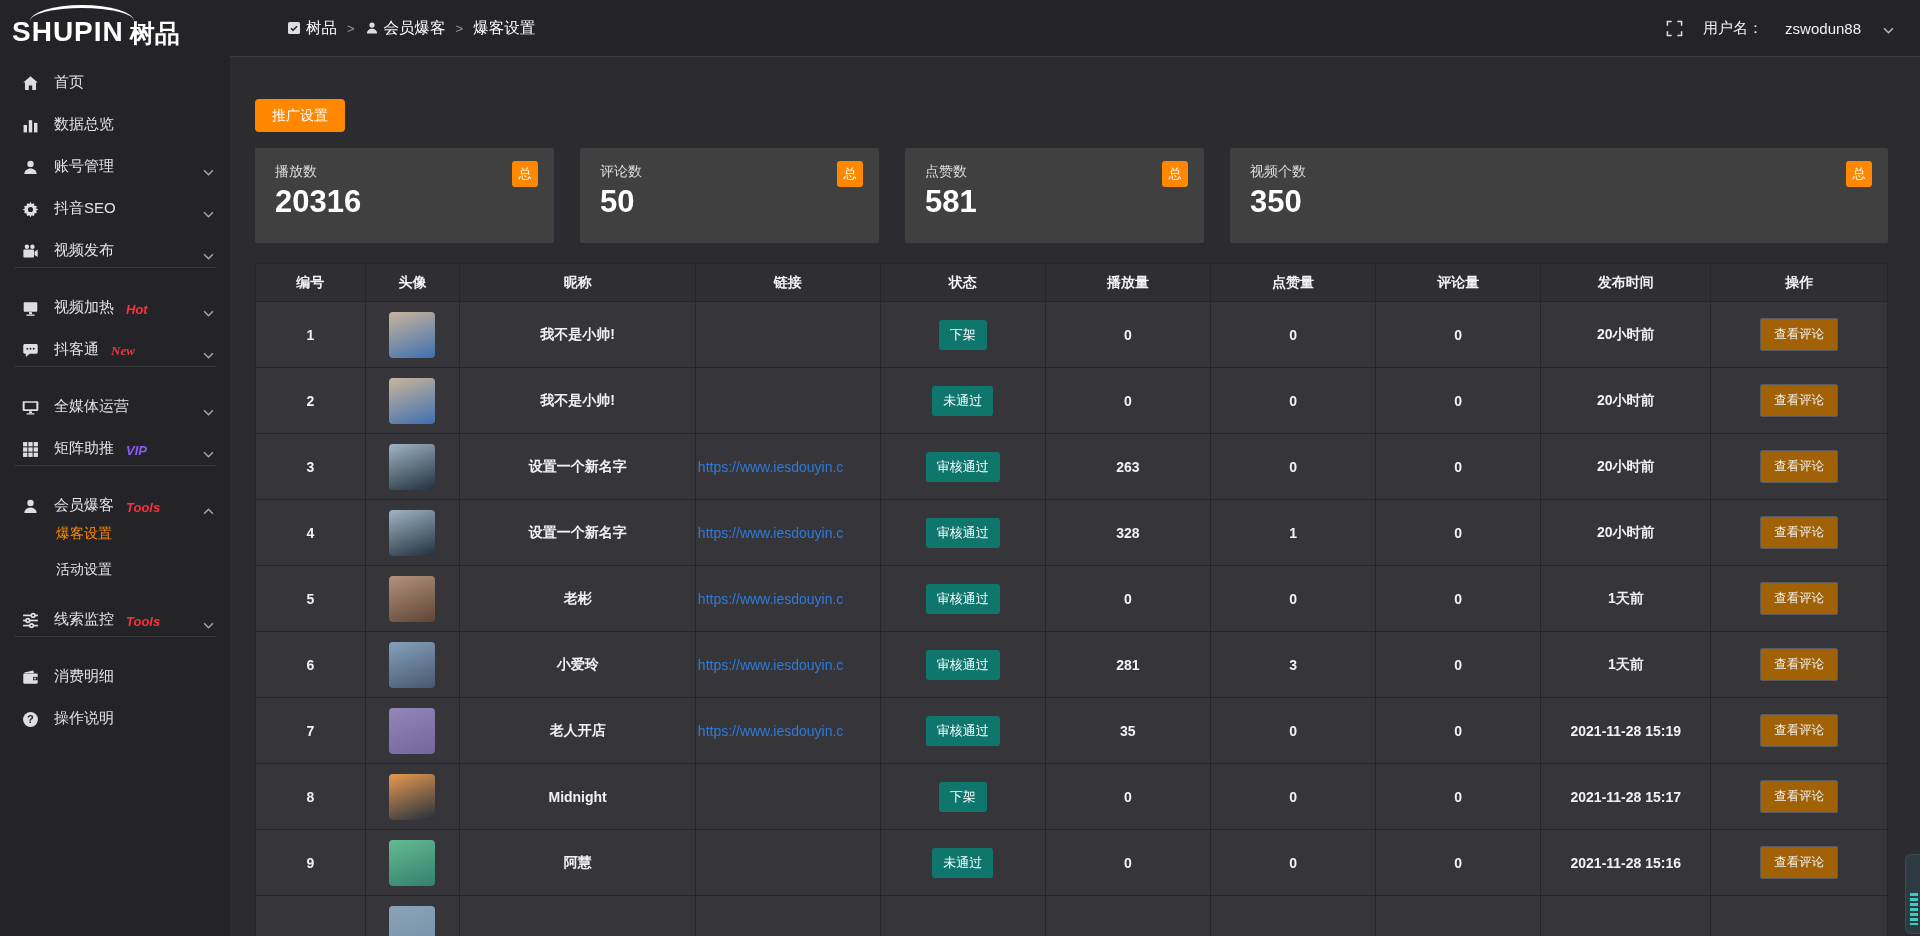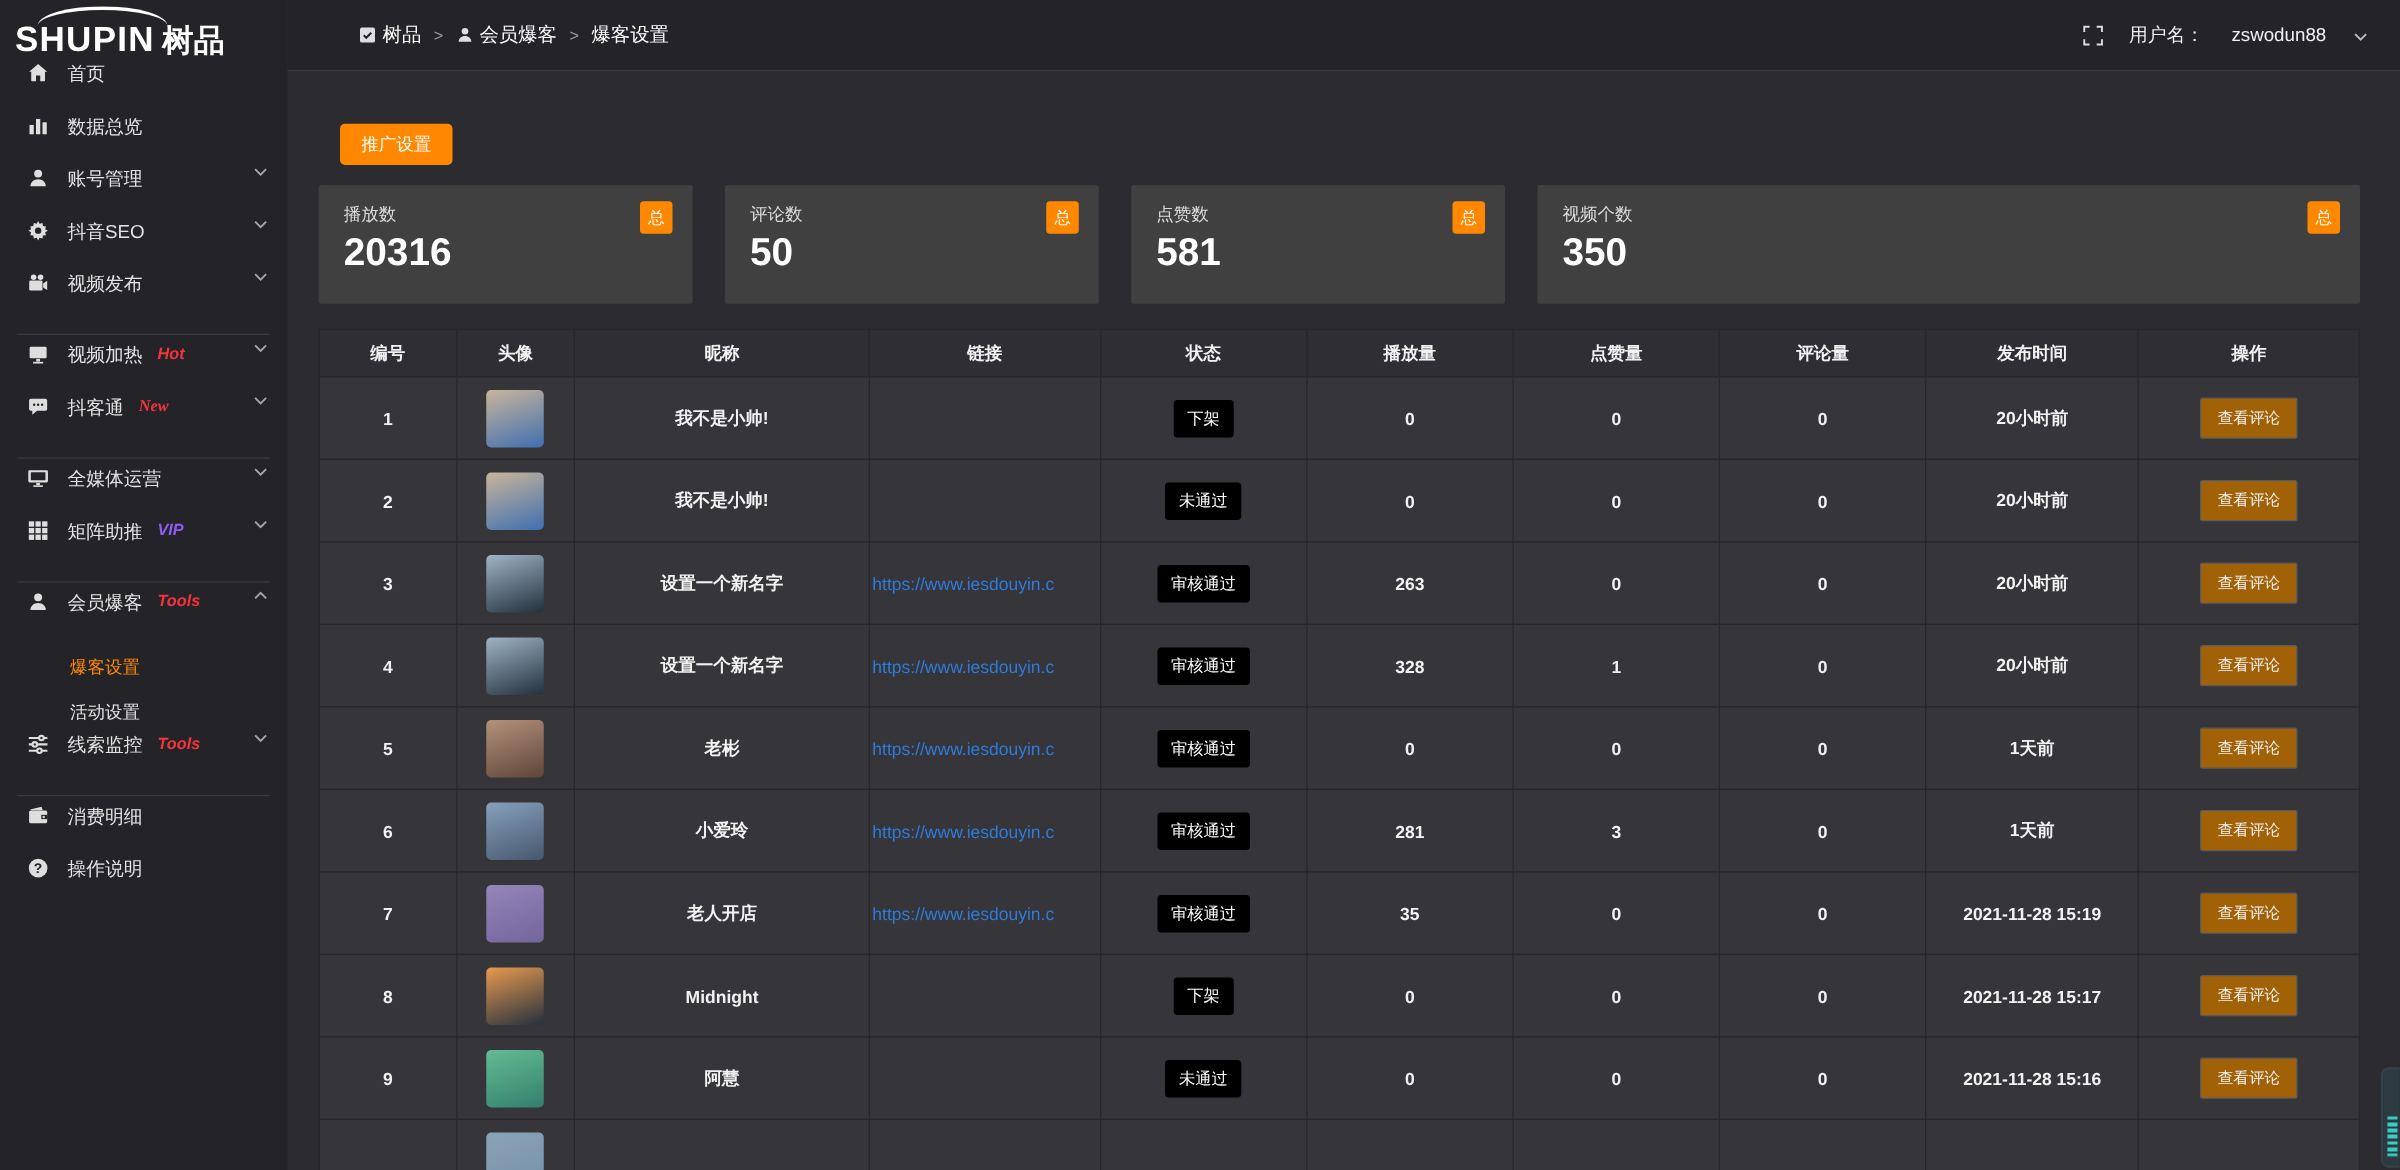--- a/index.html
+++ b/index.html
@@ -12,21 +12,21 @@
   .app { display:flex; width:100%; height:100%; }
 
   
   .sidebar { width:230px; flex-shrink:0; background:#242428; overflow:hidden; }
   .logo { height:50px; display:flex; align-items:flex-end; padding:0 0 4px 12px; position:relative; }
   .logo-arc { position:absolute; top:5px; left:30px; width:104px; height:16px;
               border-top:3px solid #fff; border-radius:50% 50% 0 0 / 100% 100% 0 0; }
   .logo-latin { font-weight:bold; font-size:28px; color:#fff; letter-spacing:1px; line-height:1; }
   .logo-cjk { font-weight:bold; font-size:25px; color:#fff; margin-left:6px; line-height:1.05; }
   .side-nav { padding-top:0; }
-  .side-item { height:42px; display:flex; align-items:flex-start; padding:0 16px 0 22px;
+  .side-item { height:42px; display:flex; align-items:flex-end; padding:0 16px 0 22px;
                cursor:pointer; font-size:15px; color:#e3e3e3; }
   .side-item .ic { width:17px; height:17px; margin-right:15px; display:flex; align-items:center; }
   .side-badge { font-style:italic; font-weight:bold; font-size:13px; margin-left:12px; }
   .side-chev { margin-left:auto; display:flex; opacity:.85; }
   .side-divider { height:1px; background:#38383d; margin:7px 14px; }
   .sub-item { height:36px; line-height:36px; padding-left:56px; font-size:14px;
               color:#e3e3e3; cursor:pointer; }
   .sub-item.active { color:#ff8800; }
 
   
@@ -35,21 +35,21 @@
             display:flex; align-items:center; padding:0 26px 0 57px; }
   .crumb { display:flex; align-items:center; font-size:15.5px; color:#fff; }
   .crumb-item { display:flex; align-items:center; cursor:pointer; }
   .crumb-item .ic { display:flex; margin-right:5px; }
   .crumb-sep { color:#9a9a9a; margin:0 10px; font-size:13px; }
   .top-right { margin-left:auto; display:flex; align-items:center; gap:20px; }
   .fullscreen-btn { display:flex; cursor:pointer; }
   .username { font-size:15px; color:#f0f0f0; display:flex; align-items:center; gap:22px; cursor:pointer; }
 
   .content { flex:1; padding:42px 32px 0 25px; overflow:hidden; }
-  .promote-btn { margin-left:17px; margin-bottom:8px; background:#ff8800; color:#fff; border:none;
+  .promote-btn { margin-bottom:8px; background:#ff8800; color:#fff; border:none;
                  border-radius:4px; height:33px; padding:0 17px; font-size:14px; cursor:pointer;
                  font-family:inherit; }
 
   .cards { display:flex; gap:26px; margin-top:8px; margin-bottom:20px; }
   .card { background:#404040; border-radius:2px; height:95px; width:299px; flex-shrink:0;
           position:relative; padding:15px 20px; }
   .card:last-child { flex:1; width:auto; }
   .card-label { font-size:14px; color:#dcdcdc; }
   .card-value { font-size:31px; font-weight:bold; color:#fff; margin-top:3px; }
   .card-badge { position:absolute; top:13px; right:16px; width:26px; height:26px; background:#ff8800;
@@ -58,21 +58,21 @@
 
   
   table { width:100%; border-collapse:collapse; table-layout:fixed; background:#35353a; }
   thead th { background:#2e2e33; height:38px; font-size:14px; font-weight:bold; color:#f2f2f2;
              border:1px solid #27272b; }
   tbody td { height:66px; text-align:center; font-size:14px; font-weight:bold; color:#f2f2f2;
              border:1px solid #27272b; padding:0 6px; overflow:hidden; }
   .avatar { width:46px; height:46px; border-radius:4px; margin:0 auto; }
   .link-cell { text-align:left; padding-left:2px; font-weight:normal; }
   .link { color:#2f7bd9; cursor:pointer; white-space:nowrap; font-size:14px; }
-  .status-badge { display:inline-block; background:#000000; color:#fff; font-size:13px;
+  .status-badge { display:inline-block; background:#0f766e; color:#fff; font-size:13px;
                   font-weight:normal; padding:6px 11px; border-radius:3px; cursor:pointer;
                   white-space:nowrap; }
   .action-btn { background:#a16207; border:1px solid #5a5a61; color:#f0f0f0; font-size:12.5px;
                 padding:7px 13px; border-radius:2px; cursor:pointer; font-family:inherit;
                 white-space:nowrap; }
 
   
   .floating-widget { position:fixed; right:0; bottom:2px; width:15px; height:80px;
                      background:#2d3a41; border:1px solid #3c4a52; border-right:none;
                      border-radius:6px 0 0 6px; }

